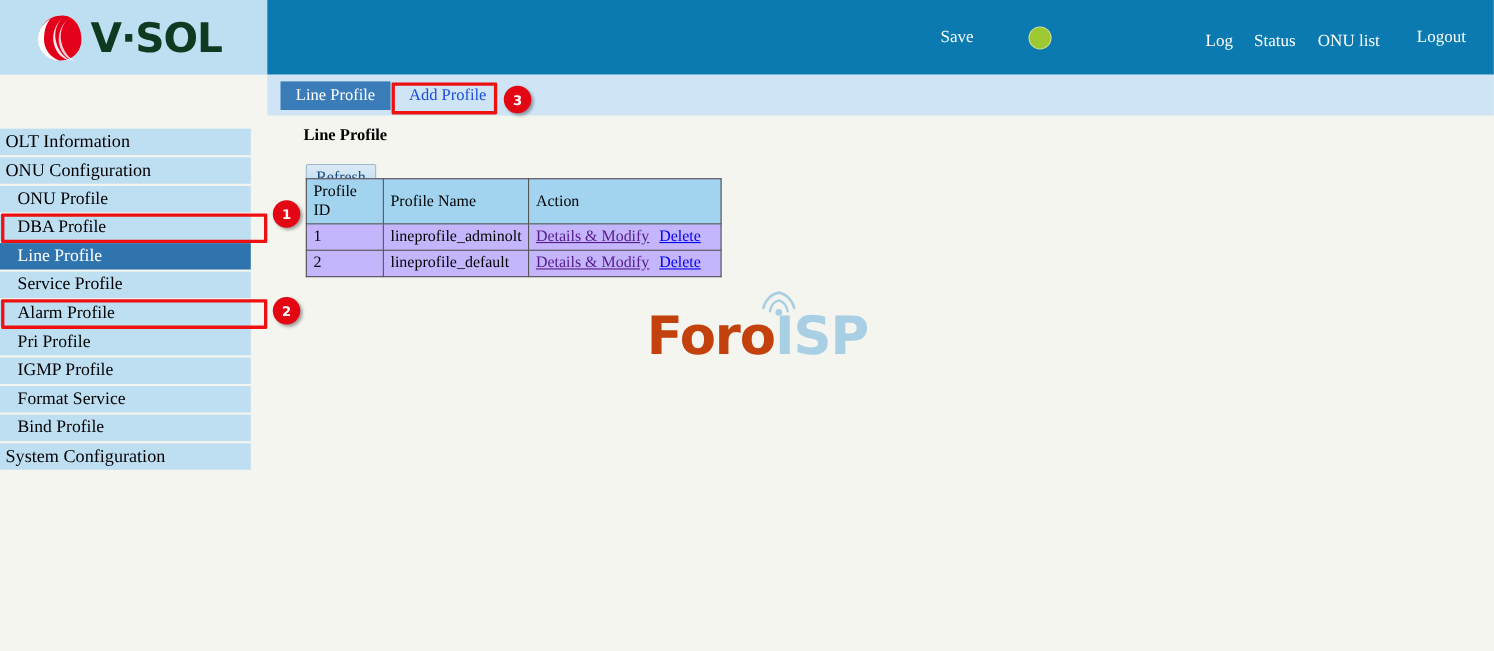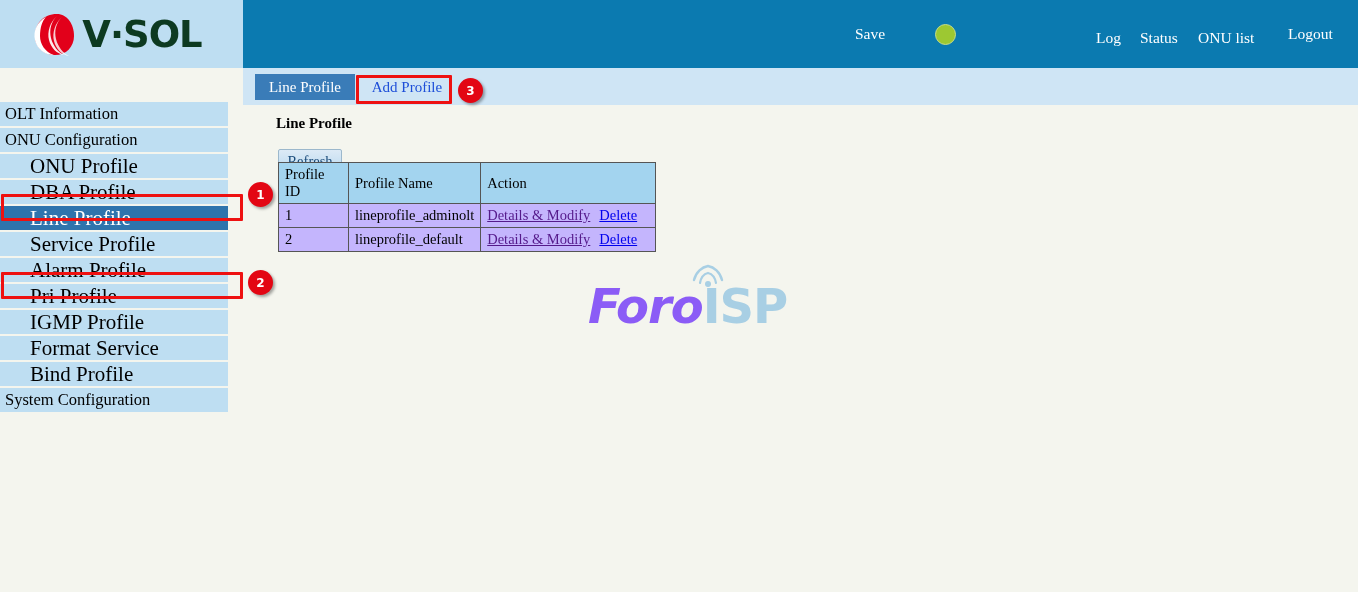--- a/index.html
+++ b/index.html
@@ -90,35 +90,36 @@
     top: 68px;
     left: 0;
     width: 243px;
     height: 524px;
     background: #f4f5ee;
   }
   #sidebar-inner {
     width: 228px;
     padding-top: 34px;
     box-sizing: border-box;
+    margin-top: 15px;
   }
   .nav-item {
     position: relative;
     height: 24px;
     margin-bottom: 2px;
     background: #bedef2;
     display: flex;
     align-items: center;
     color: #000000;
     font-size: 16.5px;
     cursor: pointer;
     box-sizing: border-box;
   }
   .nav-item.top-level { padding-left: 5px; }
-  .nav-item.sub       { padding-left: 30px; font-size: 21px; }
+  .nav-item.sub       { padding-left: 16px; font-size: 16px; }
   .nav-item.selected {
     background: #2f74ad;
     color: #ffffff;
   }
 
   
   .annot-box {
     position: absolute;
     border: 3px solid #ee1111;
     box-sizing: border-box;
@@ -254,21 +255,21 @@
   }
   #wm-text {
     position: absolute;
     left: 0; top: 14px;
     font-family: "DejaVu Sans", sans-serif;
     font-weight: bold;
     font-size: 48px;
     line-height: 1;
     letter-spacing: -1px;
   }
-  .wm-foro { color: #8b5cf6; font-style: italic; }
+  .wm-foro { color: #c2410c; }
   .wm-isp  { color: #a8cfe4; }
   #wm-antenna {
     position: absolute;
     left: 100px;
     top: -4px;
     width: 40px;
     height: 34px;
   }
 </style>
 </head>

